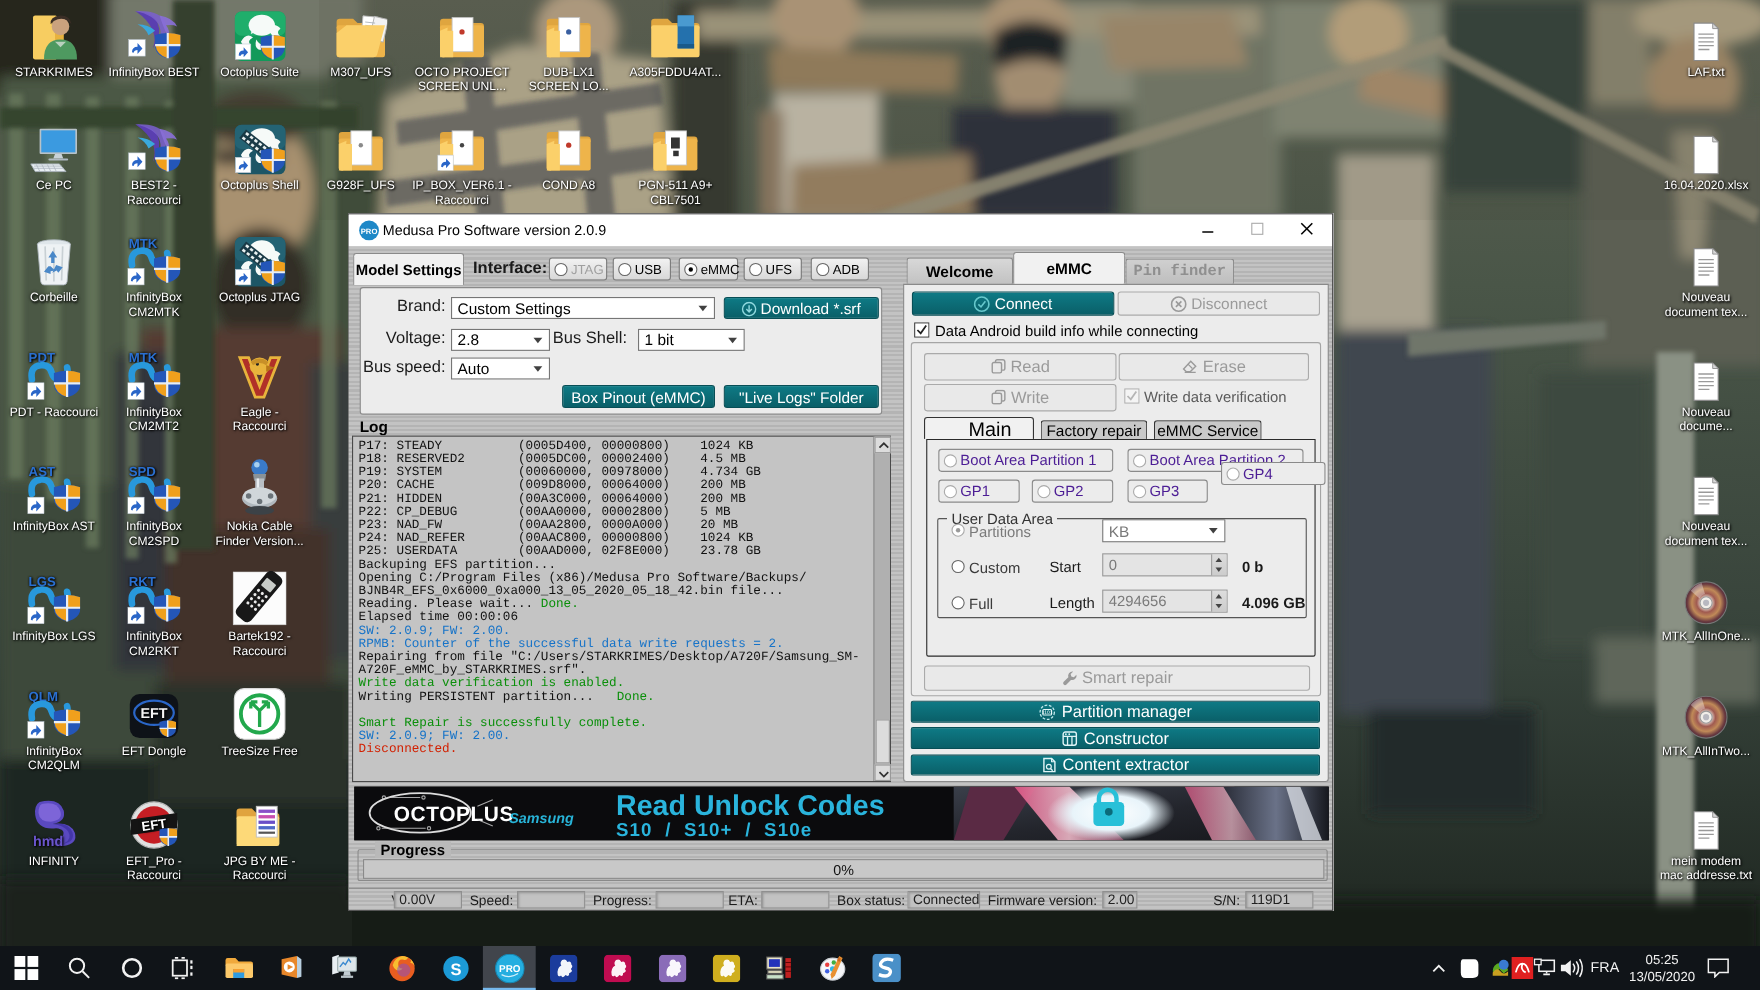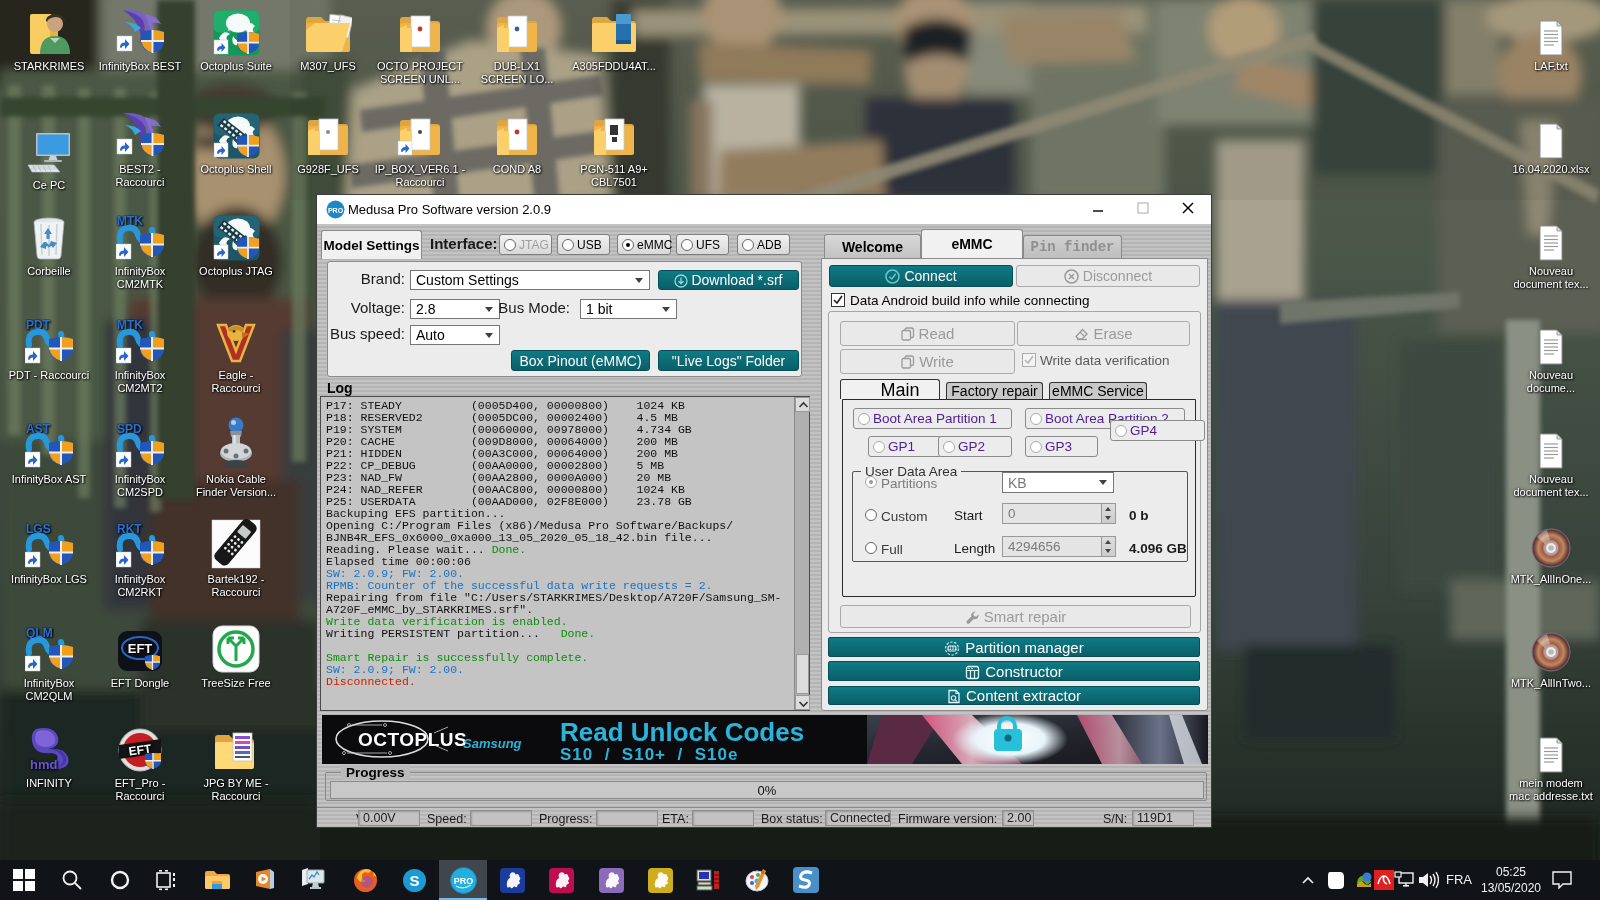--- a/index.html
+++ b/index.html
@@ -271,21 +271,21 @@
 <path d="M2 10 q0-3 3-3 h12 l4 4 h22 q3 0 3 3 v2 H2 Z" fill="#dfa53f"></path>
 <rect x="2" y="13" width="44" height="29" rx="2" fill="#fbd06a"></rect>
 <rect x="26" y="4" width="15" height="30" fill="#2471ad"></rect>
 <rect x="26" y="4" width="15" height="10" fill="#4a9ad0"></rect>
 <rect x="26" y="30" width="15" height="4" fill="#1a5a8a"></rect>
 <path d="M2 42 l7-22 h8 v22 Z" fill="#fbd06a"></path>
           </svg>
         </div>
         <div class="lb">A305FDDU4AT...</div>
       </div>
-<div class="dico" style="left:3px;top:127px;">
+<div class="dico" style="left:3px;top:111px;">
         <div class="ic">
           <svg width="50" height="46" viewBox="0 0 50 46">
 <rect x="12" y="4" width="34" height="23" rx="1" fill="#b8c2c8"></rect>
 <rect x="13.5" y="5.5" width="31" height="20" fill="#3b9ae0"></rect>
 <path d="M26 27 h6 l1.5 4 h-9 Z" fill="#c8d2d8"></path>
 <rect x="20" y="31" width="18" height="2" rx="1" fill="#aeb8c0"></rect>
 <path d="M4 36 l26 0 6 7 H8 Z" fill="#e8eef2" stroke="#aab4bc" stroke-width="0.8"></path>
 <g stroke="#aab4bc" stroke-width="0.7">
               <line x1="7" y1="38" x2="32" y2="38"></line>
               <line x1="6" y1="40" x2="34" y2="40"></line>
@@ -927,21 +927,21 @@
         </div>
     <button class="teal" style="position:absolute;left:341px;top:46px;width:141px;height:20px;font-size:14px;"><svg width="14" height="14" viewBox="0 0 14 14" style="vertical-align:-2.5px;margin-right:3px;">
             <circle cx="7" cy="7" r="6" fill="none" stroke="#8fd8de" stroke-width="1.3"></circle>
             <path d="M7 3.5 V9 M4.5 7 L7 9.7 L9.5 7" fill="none" stroke="#8fd8de" stroke-width="1.3"></path>
           </svg>Download *.srf</button>
     <div class="flbl" style="left:0px;top:75px;width:88px;">Voltage:</div>
     <div class="combo" style="left:93px;top:75px;width:90px;">
           <span class="cv">2.8</span>
           <span class="carr"></span>
         </div>
-    <div class="flbl" style="left:165px;top:75px;width:88px;">Bus Mode:</div>
+    <div class="flbl" style="left:165px;top:75px;width:88px;">Bus Shell:</div>
     <div class="combo" style="left:263px;top:75px;width:97px;">
           <span class="cv">1 bit</span>
           <span class="carr"></span>
         </div>
     <div class="flbl" style="left:0px;top:101px;width:88px;">Bus speed:</div>
     <div class="combo" style="left:93px;top:101px;width:90px;">
           <span class="cv">Auto</span>
           <span class="carr"></span>
         </div>
     <button class="teal" style="position:absolute;left:194px;top:126px;width:139px;height:21px;font-size:14px;">Box Pinout (eMMC)</button>
@@ -1026,21 +1026,21 @@
       <div class="tab" style="left:228px;top:124px;width:98px;height:17px;background:#c9c9c9;font-size:14px;line-height:17px;border-color:#333;">eMMC Service</div>
       <div style="position:absolute;left:21px;top:141px;width:354px;height:198px;background:#ececec;border:1px solid #2a2a2a;border-radius:0 0 2px 2px;"></div>
       <div class="rbox" style="left:32px;top:150px;width:159px;">
             <span class="rad"></span>
             <span>Boot Area Partition 1</span>
           </div>
       <div class="rbox" style="left:204px;top:150px;width:160px;">
             <span class="rad"></span>
             <span>Boot Area Partition 2</span>
           </div>
-      <div class="rbox" style="left:47px;top:178px;width:74px;">
+      <div class="rbox" style="left:32px;top:178px;width:74px;">
             <span class="rad"></span>
             <span>GP1</span>
           </div>
       <div class="rbox" style="left:117px;top:178px;width:74px;">
             <span class="rad"></span>
             <span>GP2</span>
           </div>
       <div class="rbox" style="left:204px;top:178px;width:73px;">
             <span class="rad"></span>
             <span>GP3</span>

